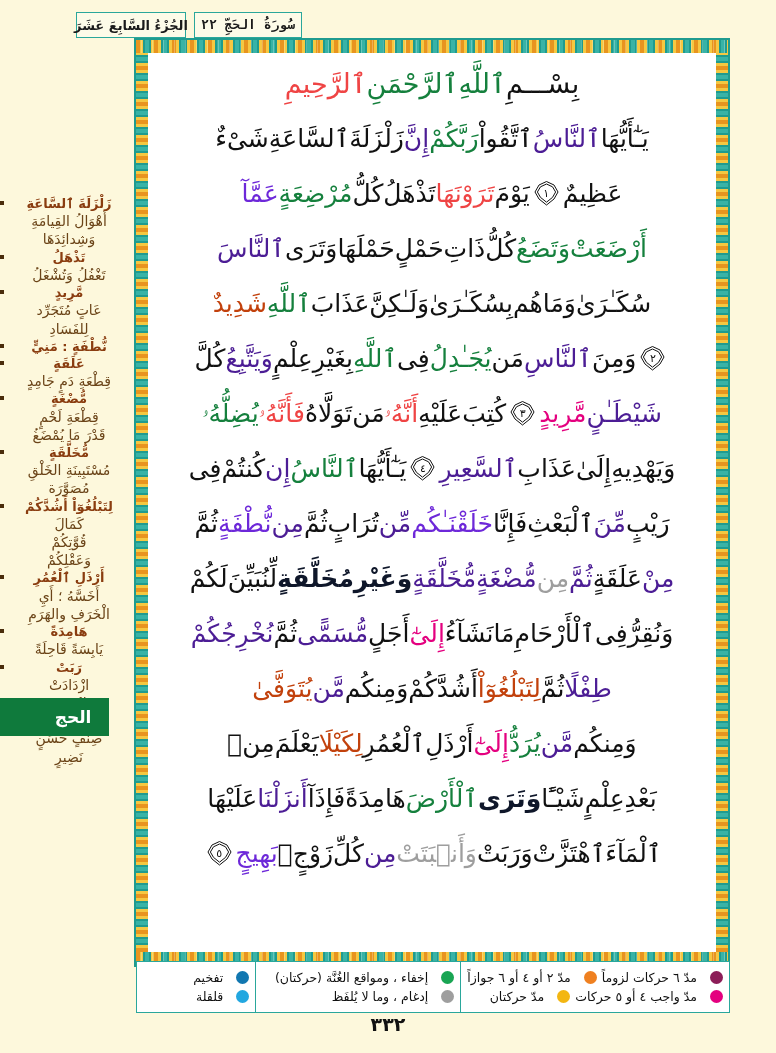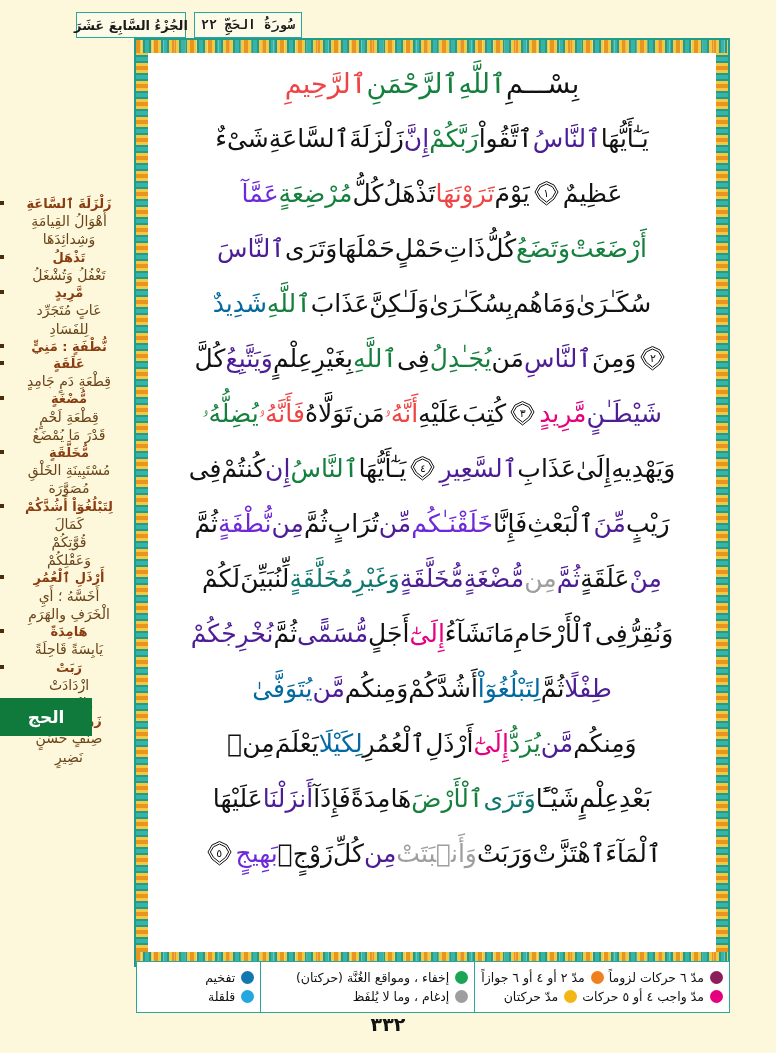--- a/index.html
+++ b/index.html
@@ -104,24 +104,24 @@
   }
   .line-h{height:55px;}
   .bism{font-size:27px;height:56px;}
 
   
   .t-red      {color:#6d28d9;}
   .t-green    {color:#4c1d95;}
   .t-blue     {color:#15803d;}
   .t-cyan     {color:#6d28d9;}
   .t-orange   {color:#ef4444;}
-  .t-gold     {color:#0369a1;}
+  .t-gold     {color:#c2410c;}
   .t-gray     {color:#9e9e9e;}
   .t-magenta  {color:#e4007f;}
-  .t-teal     {color:#0f766e;}
+  .t-teal     {color:#0f172a;font-weight:bold;}
 
   
   .ayah{
     display:inline-flex;
     align-items:center;justify-content:center;
     width:27px;height:27px;
     margin:0 3px;
     vertical-align:middle;
     font-size:11px;
     color:#111;
@@ -163,24 +163,24 @@
   .gl-head::after{
     content:"";
     position:absolute;left:-8px;top:5px;
     width:4px;height:4px;background:#4a2d0b;
   }
   .gl-body{font-size:14px;color:#6b4418;line-height:1.3;}
 
   
   .surah-tab{
     position:absolute;left:0;top:698px;
-    width:92px;height:38px;
+    width:72px;height:38px;
     background:#0f7a3c;
     display:flex;align-items:center;justify-content:center;
-    color:#fff;font-size:17px;font-weight:bold;
+    color:#fff;font-size:17px;font-weight:bold;padding-left:37px;
   }
 
   
   .legend{
     position:absolute;
     left:136px;right:46px;bottom:40px;height:52px;
     border:1.5px solid #2aa79b;
     background:#fff;
     display:flex;direction:rtl;
     box-sizing:border-box;
@@ -190,21 +190,21 @@
     display:flex;flex-direction:column;justify-content:center;
     gap:4px;
     padding:0 6px;
     box-sizing:border-box;
   }
   .lg-col + .lg-col{border-right:1.5px solid #2aa79b;}
   .lg-col.c1{flex:1.15;}
   .lg-col.c2{flex:1.12;}
   .lg-col.c3{flex:0.62;}
   .lg-row{
-    display:flex;align-items:center;gap:6px;
+    display:flex;align-items:center;gap:13px;
     direction:rtl;
     font-size:12.5px;color:#111;
     white-space:nowrap;
   }
   .lg-row.two{justify-content:flex-start;gap:5px;}
   .dot{
     width:13px;height:13px;border-radius:50%;
     flex:0 0 13px;
   }
 

